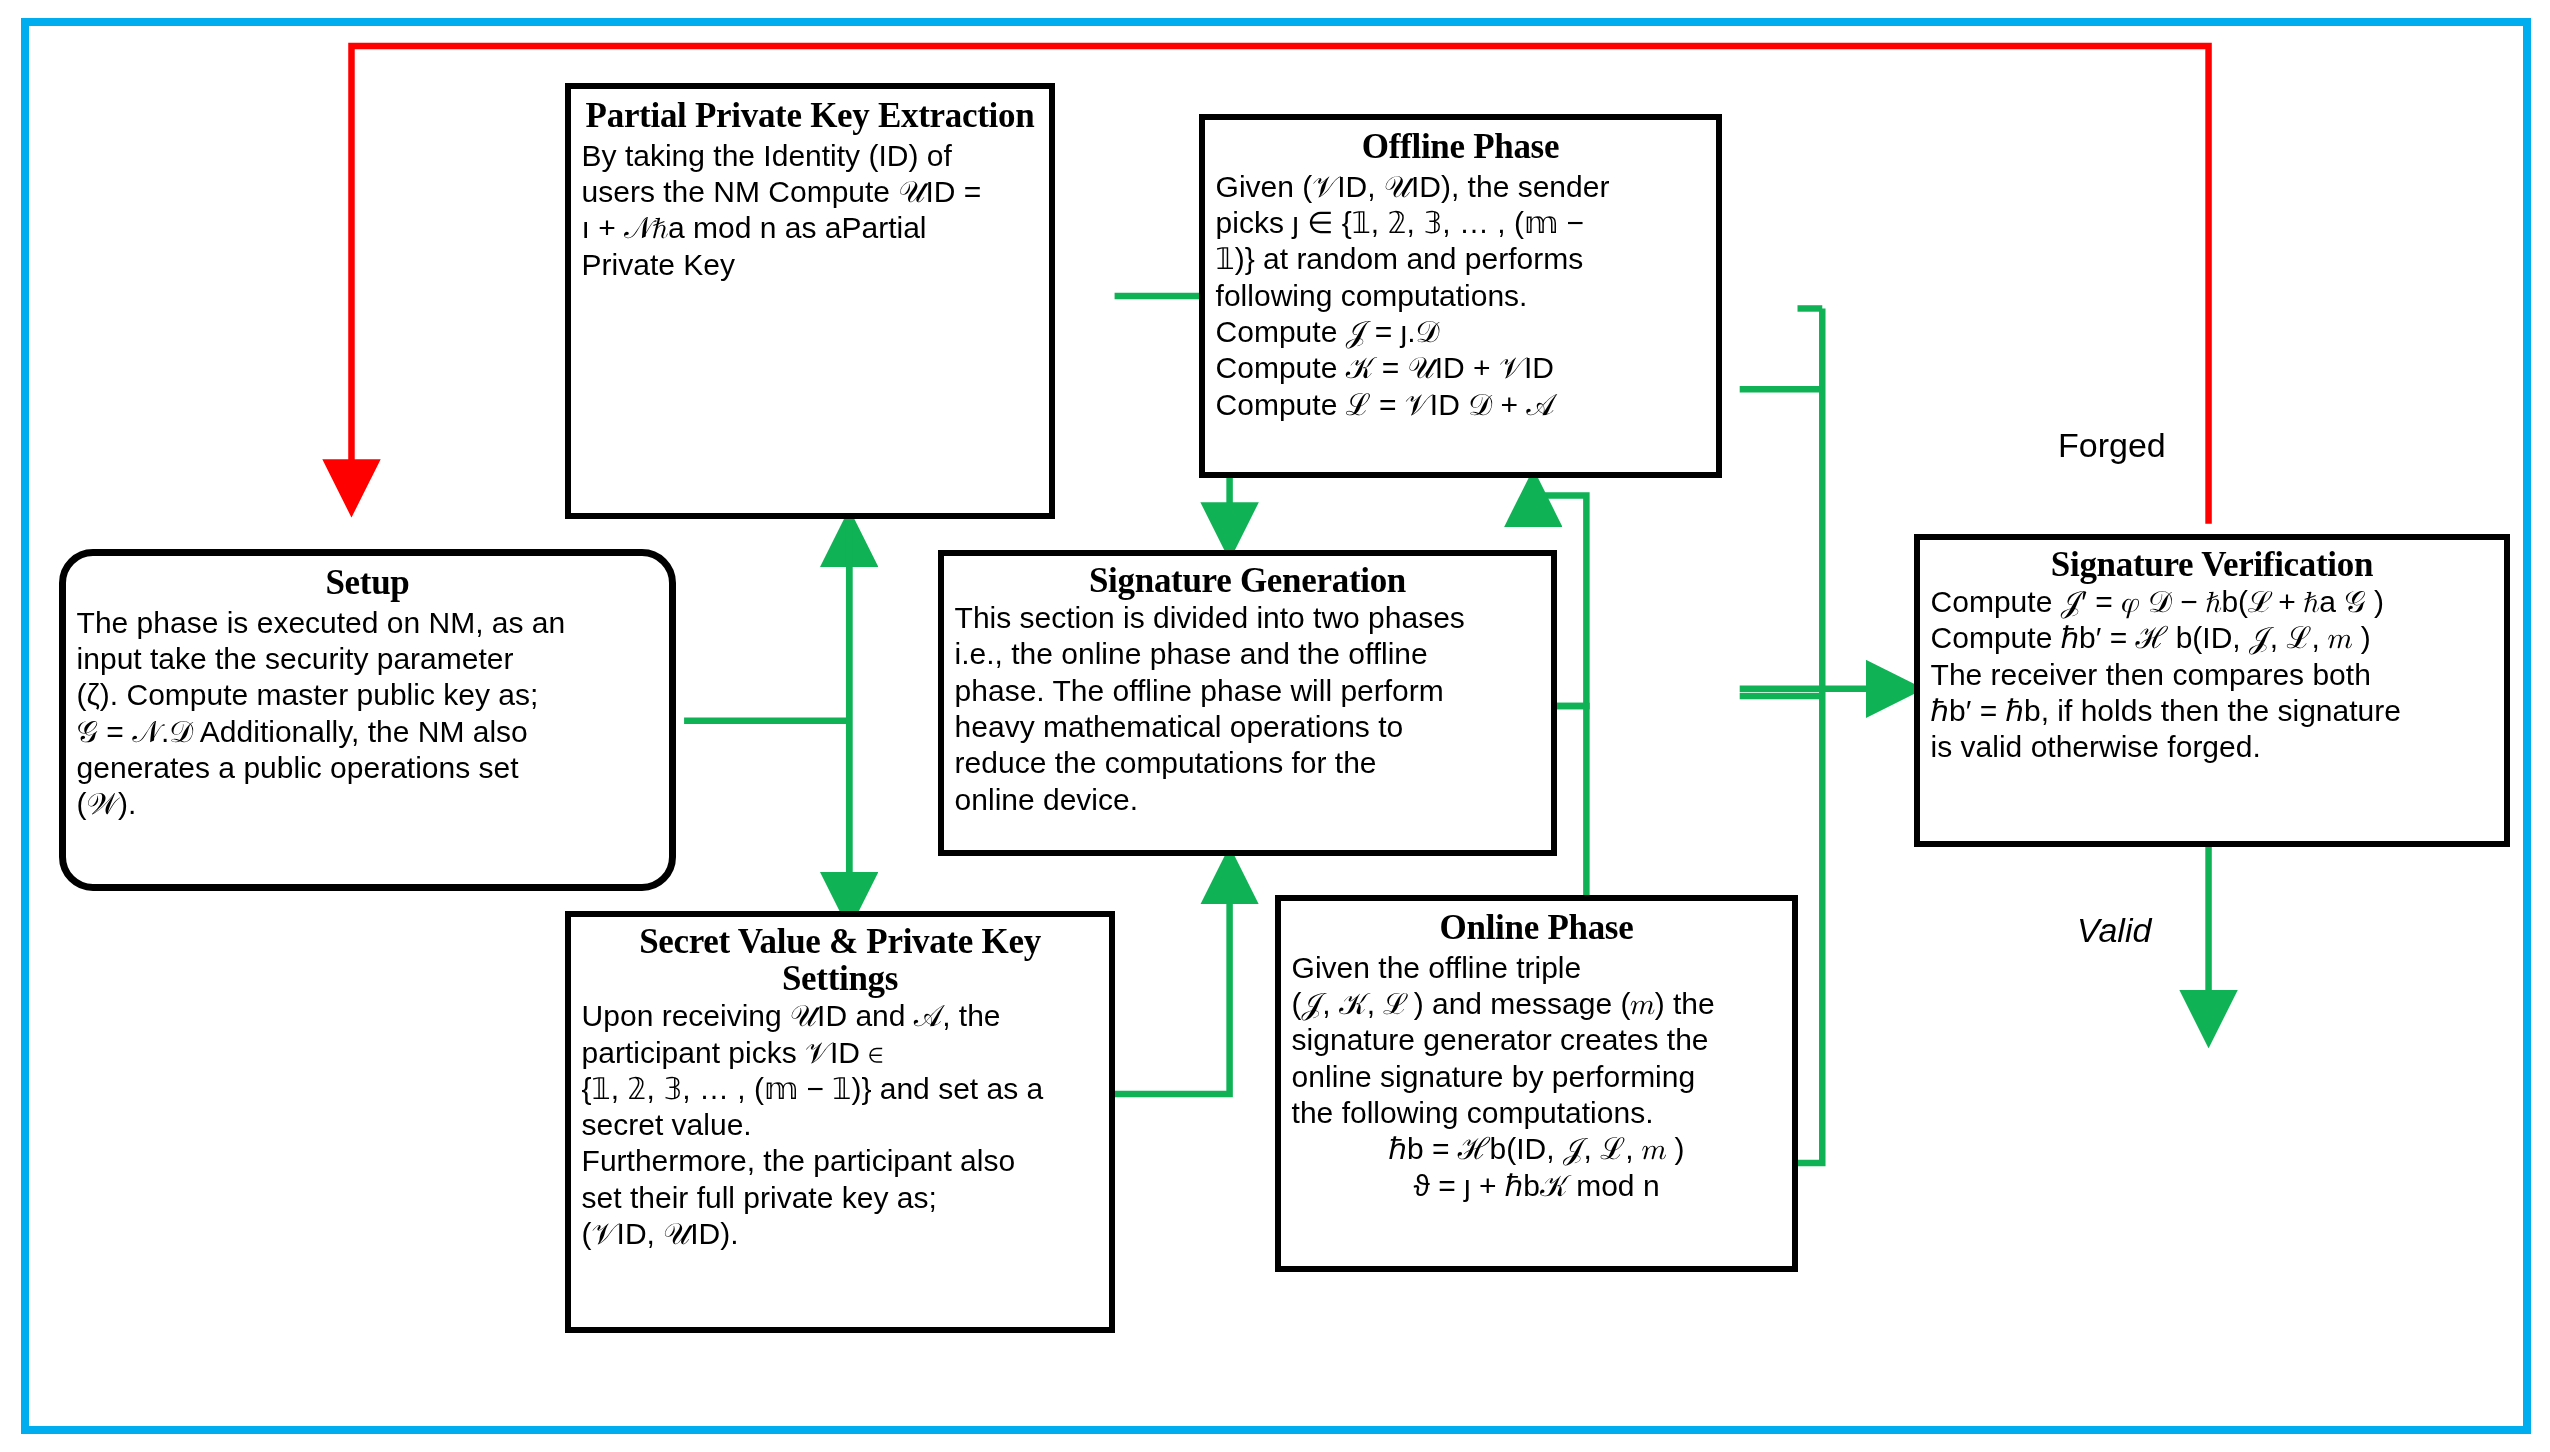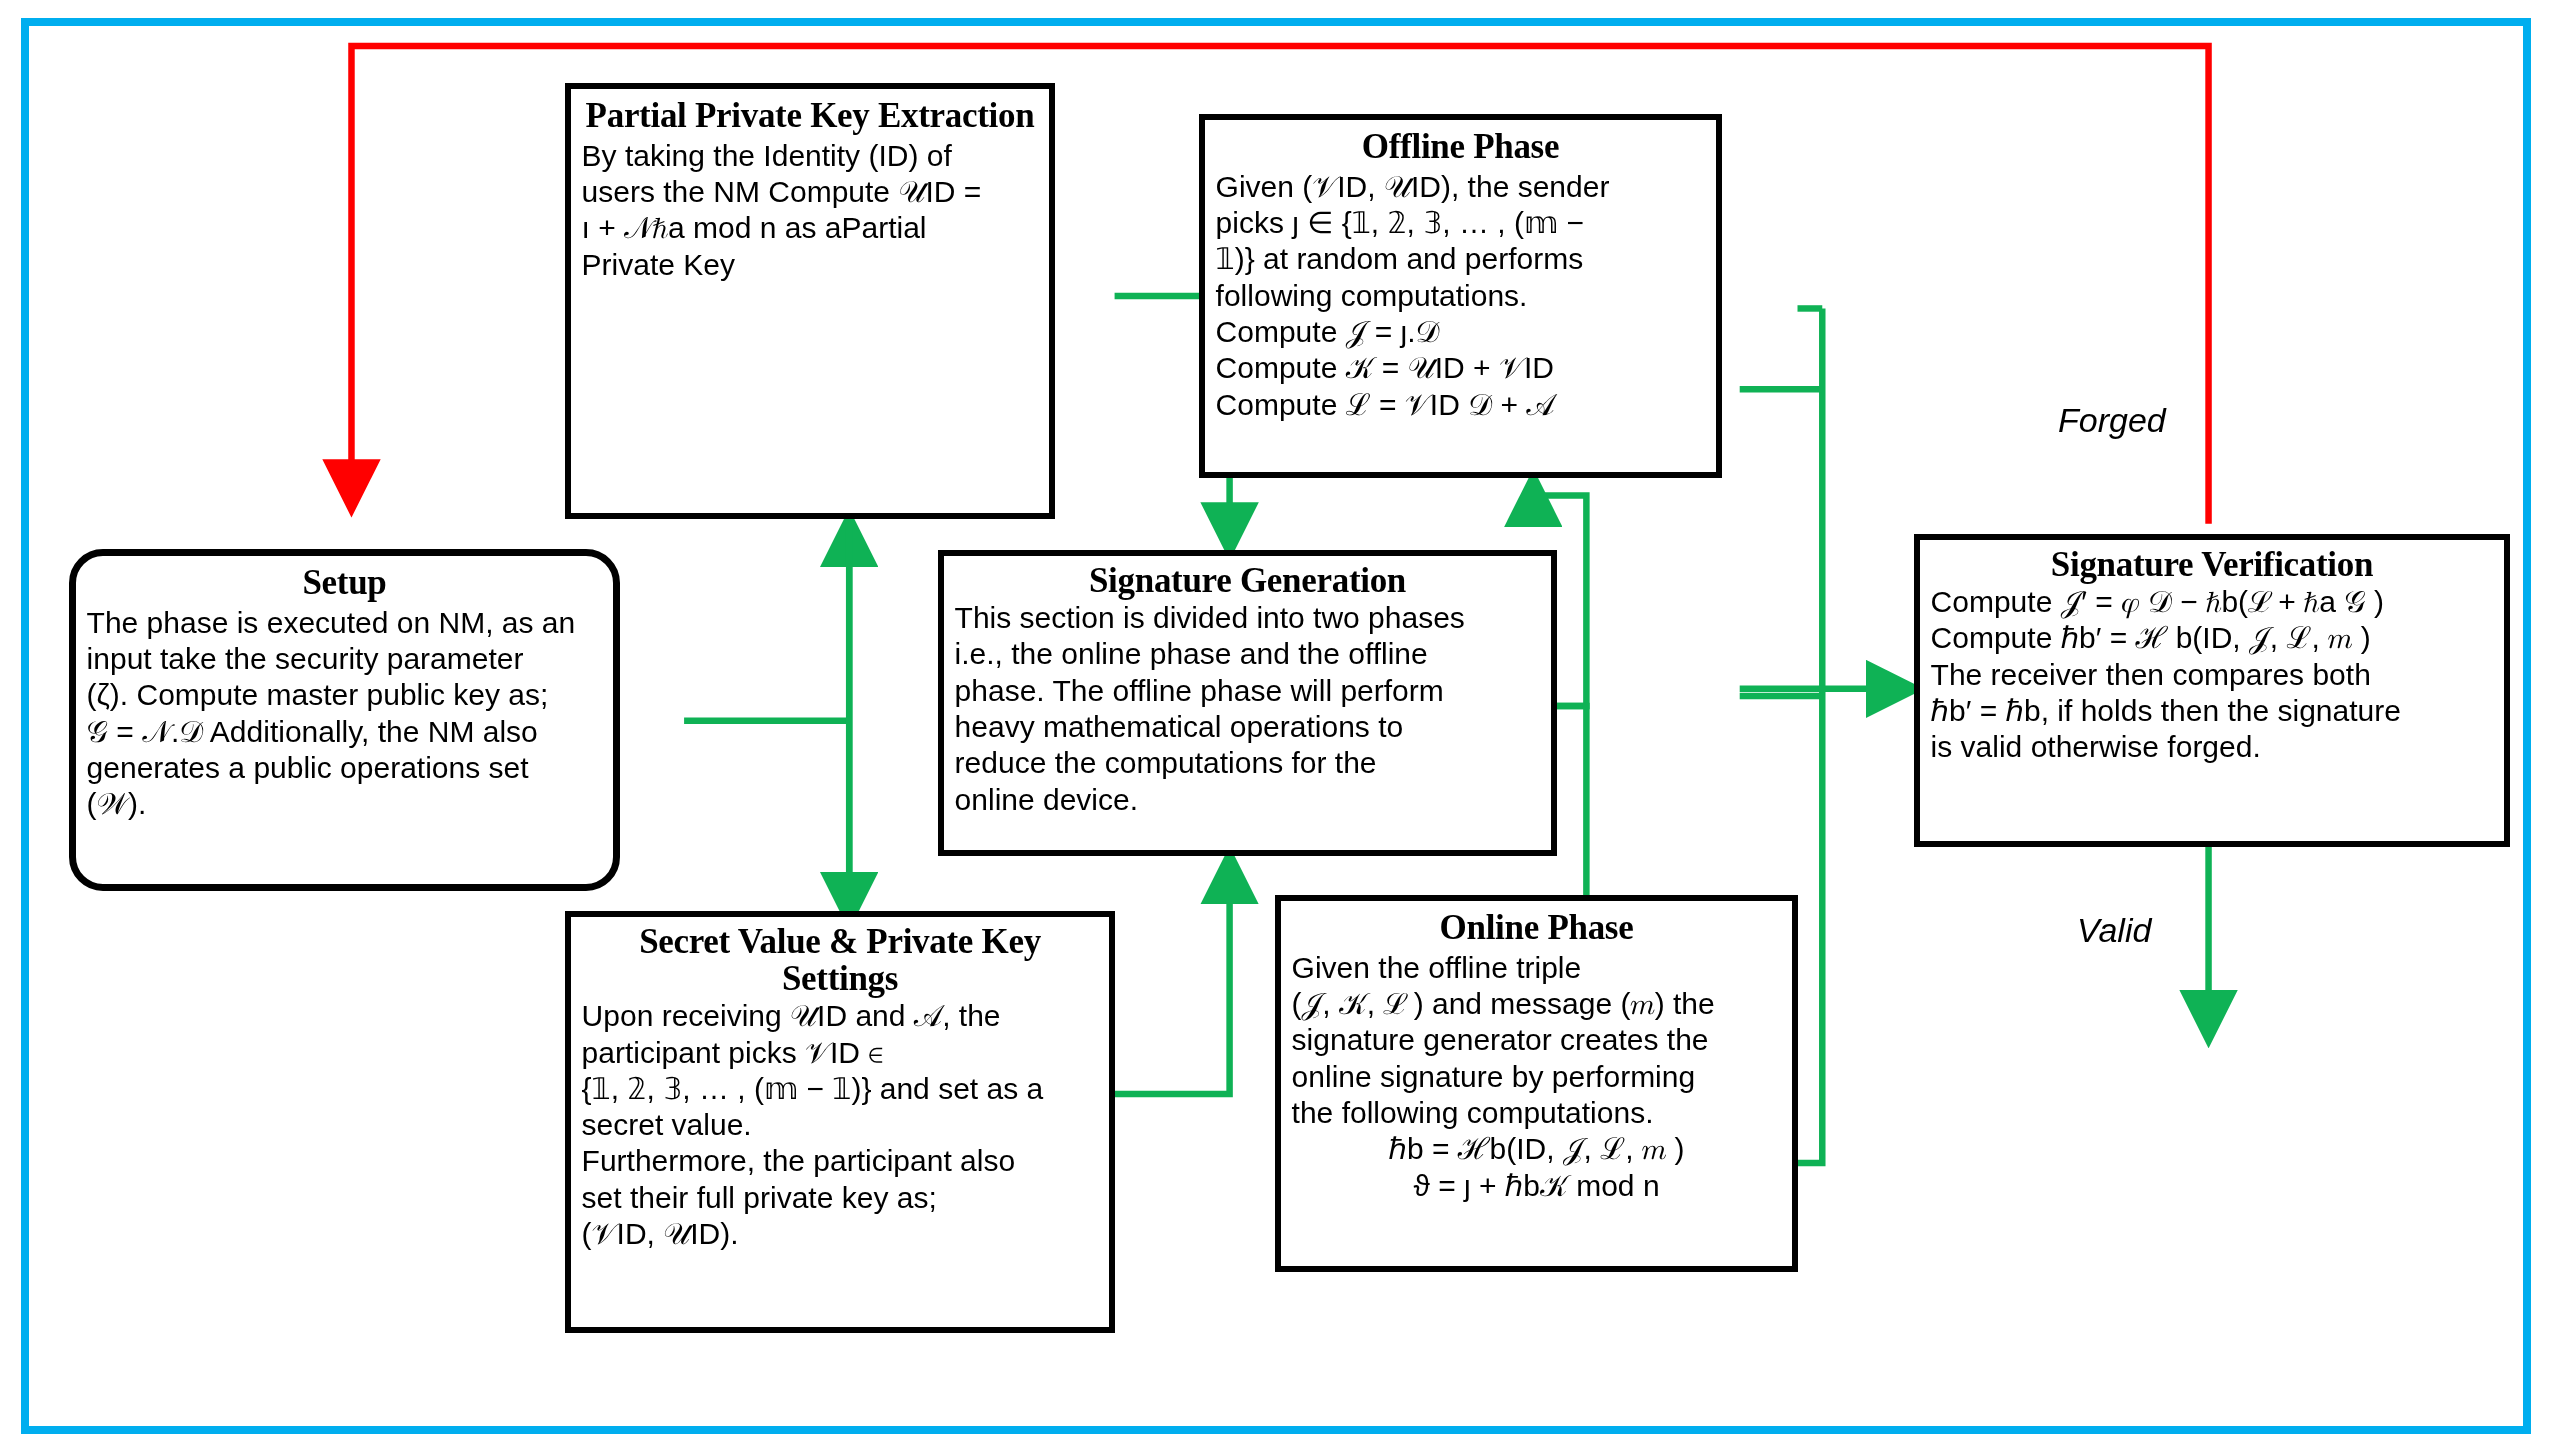--- a/index.html
+++ b/index.html
@@ -108,21 +108,21 @@
       <p class="lft">Given (𝒱ID, 𝒰ID), the sender</p>
       <p class="lft">picks     ȷ ∈ {𝟙, 𝟚, 𝟛, … , (𝕞 −</p>
       <p class="lft">𝟙)} at random and performs</p>
       <p class="lft">following computations.</p>
       <p class="lft">Compute 𝒥 = ȷ.𝒟</p>
       <p class="lft">Compute 𝒦 = 𝒰ID + 𝒱ID</p>
       <p class="lft">Compute ℒ = 𝒱ID 𝒟 + 𝒜</p>
     </div>
   </div>
 
-  <div class="box rounded" style="left:59px;top:549px;width:551px;height:342px;margin-left:10px;">
+  <div class="box rounded" style="left:59px;top:549px;width:617px;height:342px;">
     <div class="btitle">Setup</div>
     <div class="btext">
       <p class="lft">The phase is executed on NM, as an</p>
       <p class="lft">input take the security parameter</p>
       <p class="lft">(ζ). Compute master public key as;</p>
       <p class="lft">𝒢 = 𝒩.𝒟 Additionally, the NM also</p>
       <p class="lft">generates a public operations set</p>
       <p class="lft">(𝒲).</p>
     </div>
   </div>
@@ -169,17 +169,17 @@
       <p class="lft">Given the offline triple</p>
       <p class="lft">(𝒥, 𝒦, ℒ ) and message (𝑚) the</p>
       <p class="lft">signature generator creates the</p>
       <p class="lft">online signature by performing</p>
       <p class="lft">the following computations.</p>
       <p class="ctr">ℏb = ℋb(ID, 𝒥, ℒ, 𝑚 )</p>
       <p class="ctr">ϑ = ȷ + ℏb𝒦 mod n</p>
     </div>
   </div>
 
-  <div class="lbl" style="left:2058px;top:401px;font-style:italic;">Forged</div>
+  <div class="lbl" style="left:2058px;top:426px;">Forged</div>
   <div class="lbl" style="left:2077px;top:911px;font-style:italic;">Valid</div>
 
 </div>
 
 
 </body></html>

